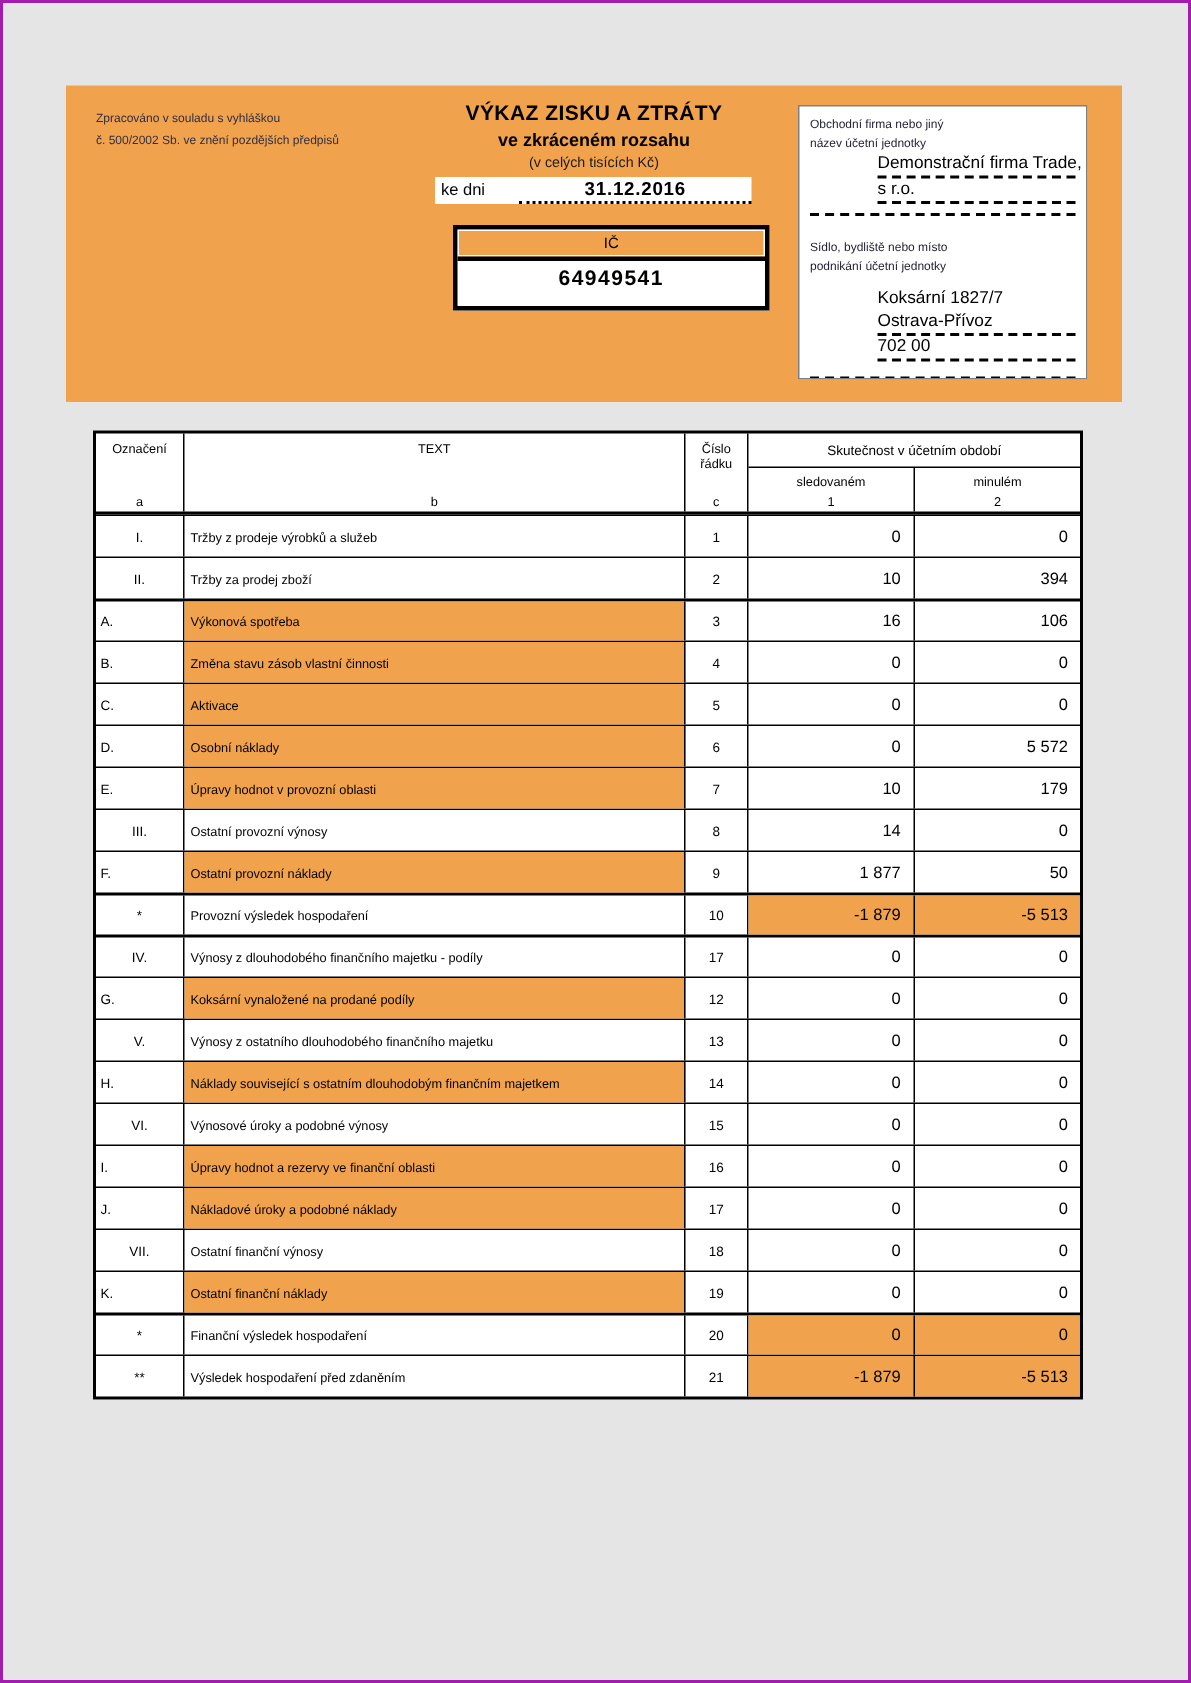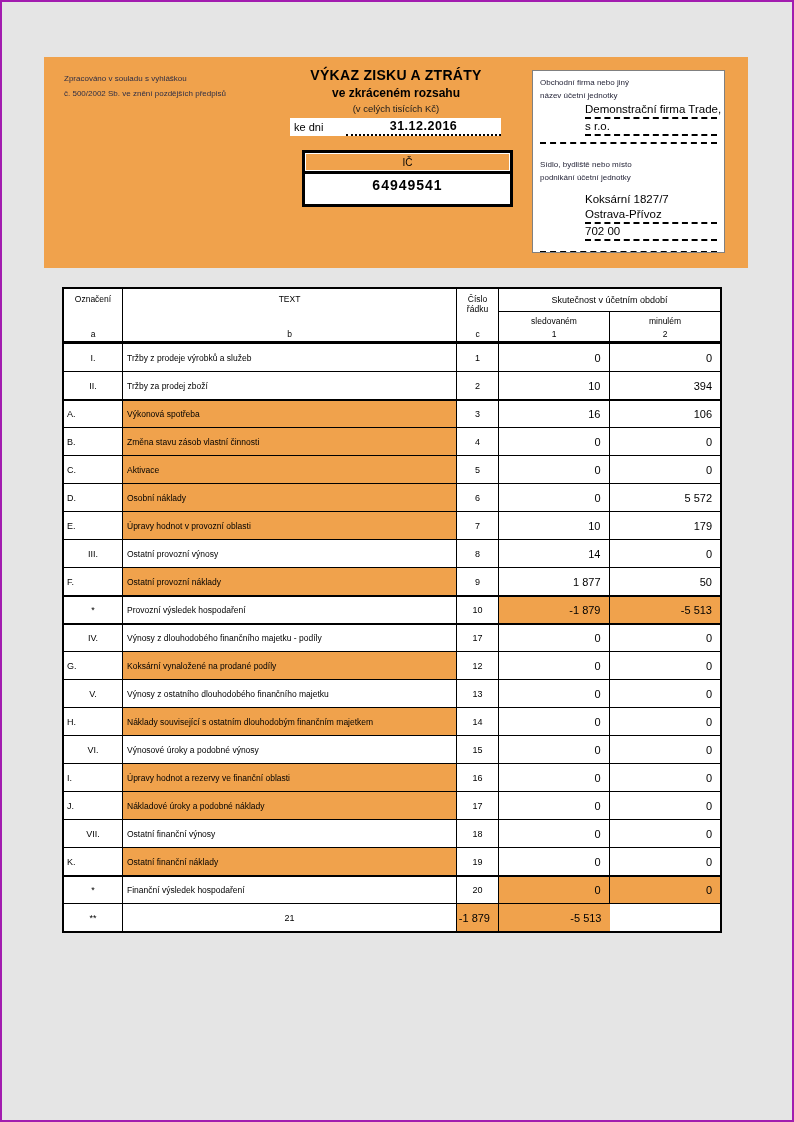--- a/index.html
+++ b/index.html
@@ -301,20 +301,21 @@
         </div>
         <div class="row thick-top">
           <div class="cell c-a center">*</div>
           <div class="cell c-b">Finanční výsledek hospodaření</div>
           <div class="cell c-c">20</div>
           <div class="cell c-v hl">0</div>
           <div class="cell c-v hl">0</div>
         </div>
         <div class="row">
           <div class="cell c-a center">**</div>
+          <div class="cell c-b">Výsledek hospodaření před zdaněním</div>
           <div class="cell c-c">21</div>
           <div class="cell c-v hl">-1 879</div>
           <div class="cell c-v hl">-5 513</div>
         </div>
       </div>
   </div>
 
 </div>
 
 </body></html>

